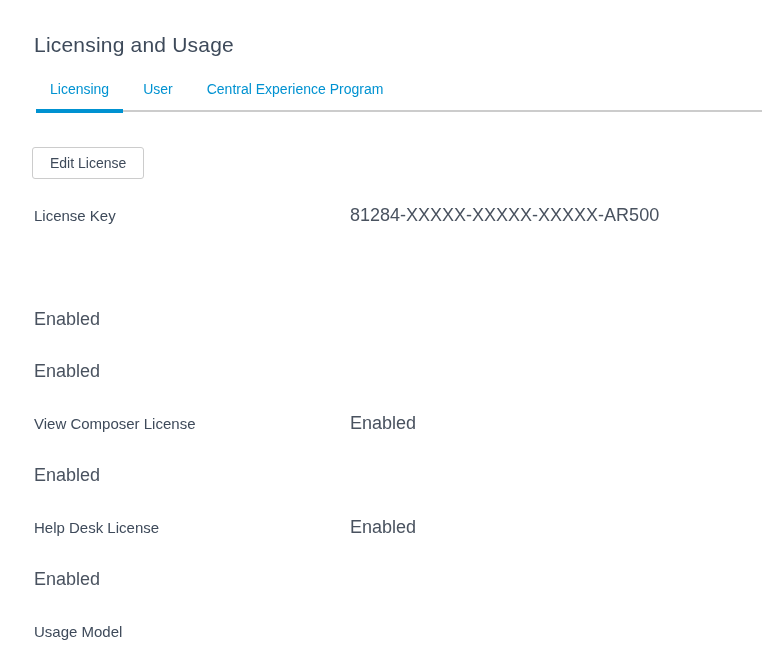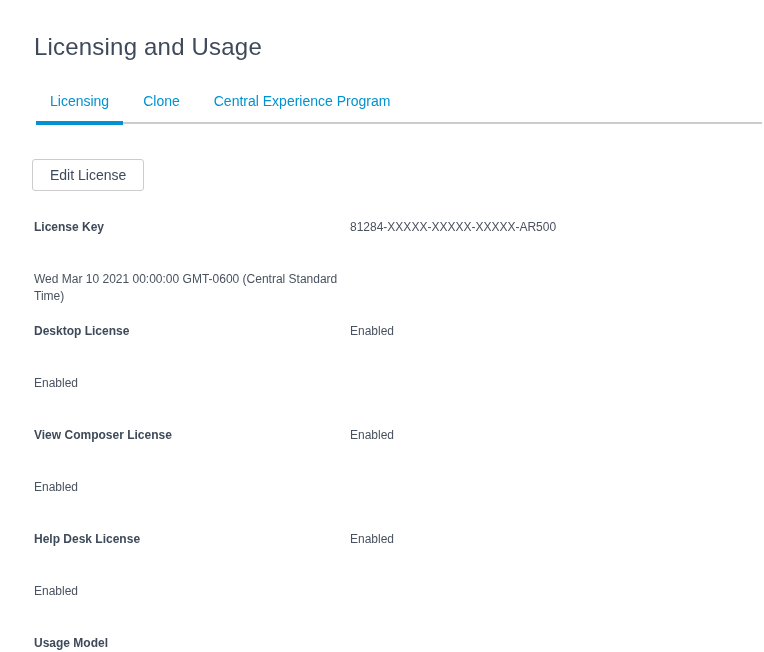--- a/index.html
+++ b/index.html
@@ -9,30 +9,30 @@
     height: 652px;
     background: #ffffff;
     font-family: "Liberation Sans", sans-serif;
     color: var(--text, #49525f);
     overflow: hidden;
   }
   .page { padding-left: 34px; }
 
   .page-title {
     margin: 33px 0 0 0;
-    font-size: 24px;
+    font-size: 21px;
     font-weight: 400;
     color: var(--text-strong, #3e4a5a);
     letter-spacing: 0.2px;
   }
 
   .tabs {
     display: flex;
     gap: 6px;
-    margin: 32px 2px 0 2px;
+    margin: 24px 2px 0 2px;
     border-bottom: 2px solid var(--divider, #cccccc);
   }
   .tab {
     position: relative;
     padding: 0 14px 12px 14px;
     font-size: 14px;
     line-height: 17px;
     color: var(--accent, #0092d1);
     cursor: pointer;
     white-space: nowrap;
@@ -61,60 +61,58 @@
   }
 
   .details { margin-top: 28px; }
   .row {
     display: grid;
     grid-template-columns: 316px 1fr;
     align-items: start;
     height: 52px;
   }
   .row .label {
-    font-size: 12px;
+    font-size: 15px;
     line-height: 17px;
-    font-weight: 700;
+    font-weight: 400;
     color: var(--text-strong, #3e4a5a);
   }
   .row .value {
-    font-size: 12px;
+    font-size: 18px;
     line-height: 17px;
     font-weight: 400;
     color: var(--text, #49525f);
   }
 </style>
 </head>
 <body>
 
 <div class="page">
 
   <h1 class="page-title">Licensing and Usage</h1>
 
   <div class="tabs">
     <div class="tab active">Licensing</div>
-    <div class="tab">Clone</div>
+    <div class="tab">User</div>
     <div class="tab">Central Experience Program</div>
   </div>
 
   <button class="edit-btn">Edit License</button>
 
   <div class="details">
 
     <div class="row">
       <div class="label">License Key</div>
       <div class="value">81284-XXXXX-XXXXX-XXXXX-AR500</div>
     </div>
 
     <div class="row">
-      <div class="value">Wed Mar 10 2021 00:00:00 GMT-0600 (Central Standard Time)</div>
     </div>
 
     <div class="row">
-      <div class="label">Desktop License</div>
       <div class="value">Enabled</div>
     </div>
 
     <div class="row">
       <div class="value">Enabled</div>
     </div>
 
     <div class="row">
       <div class="label">View Composer License</div>
       <div class="value">Enabled</div>

